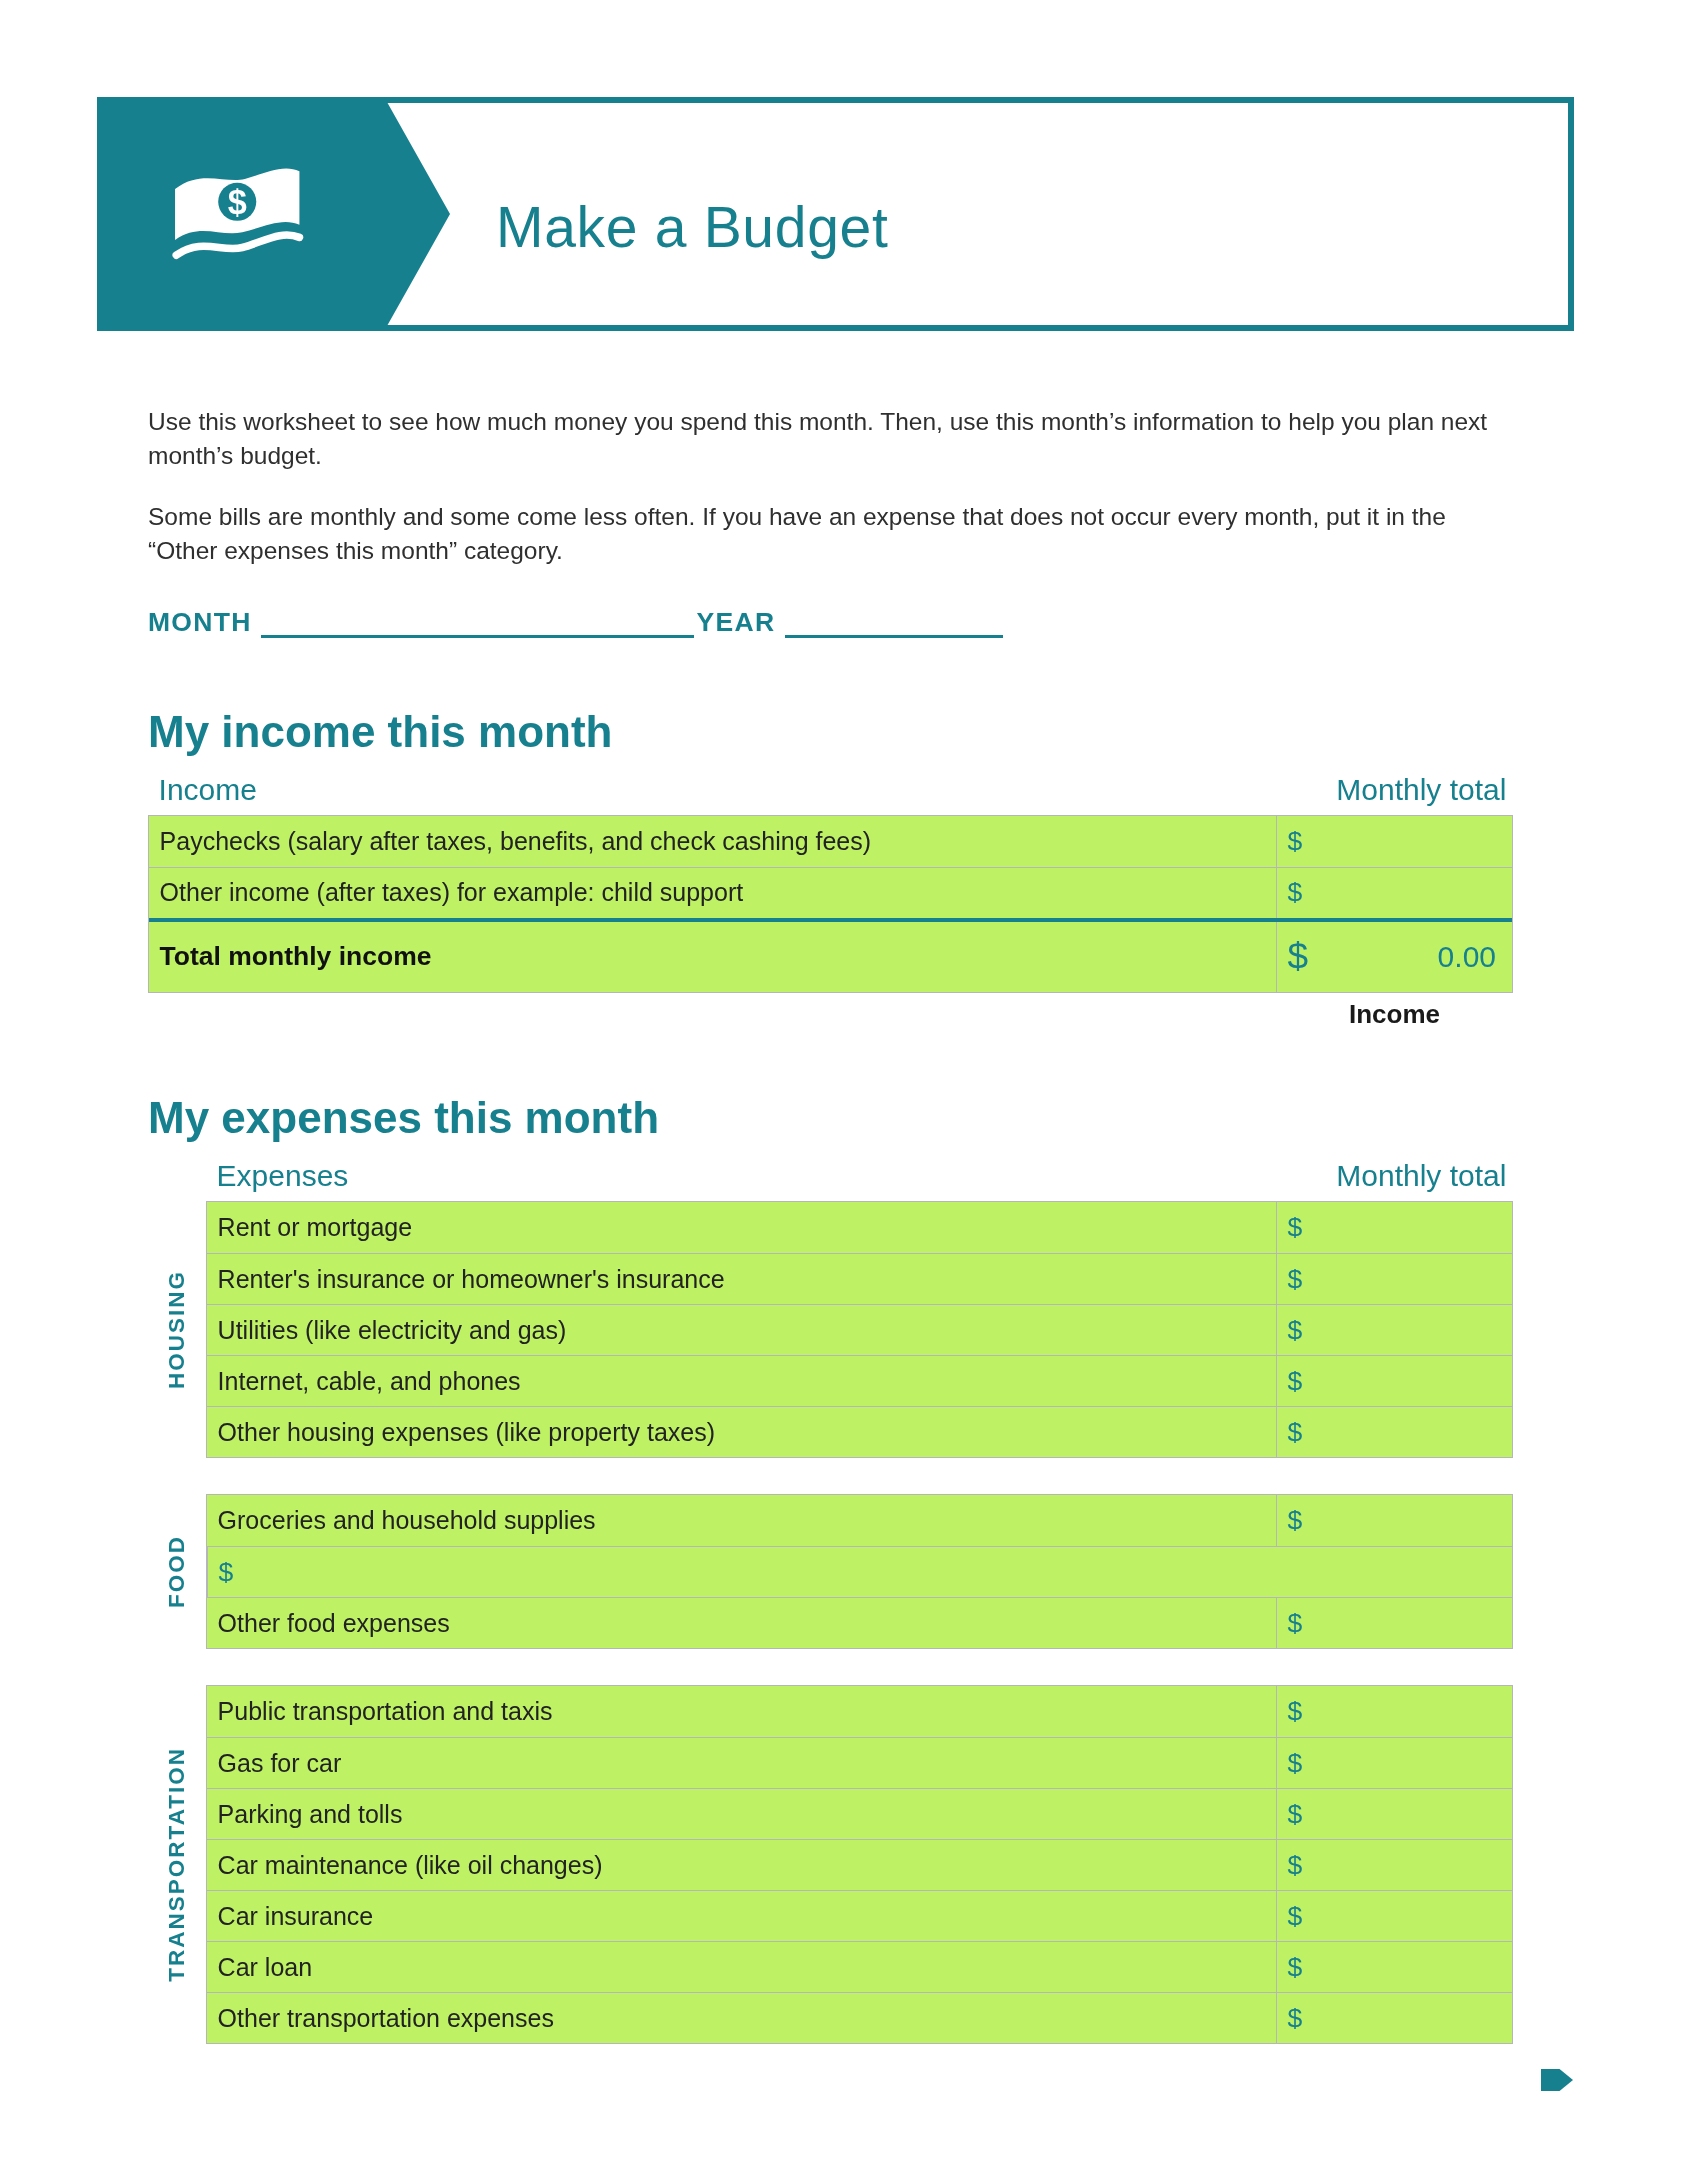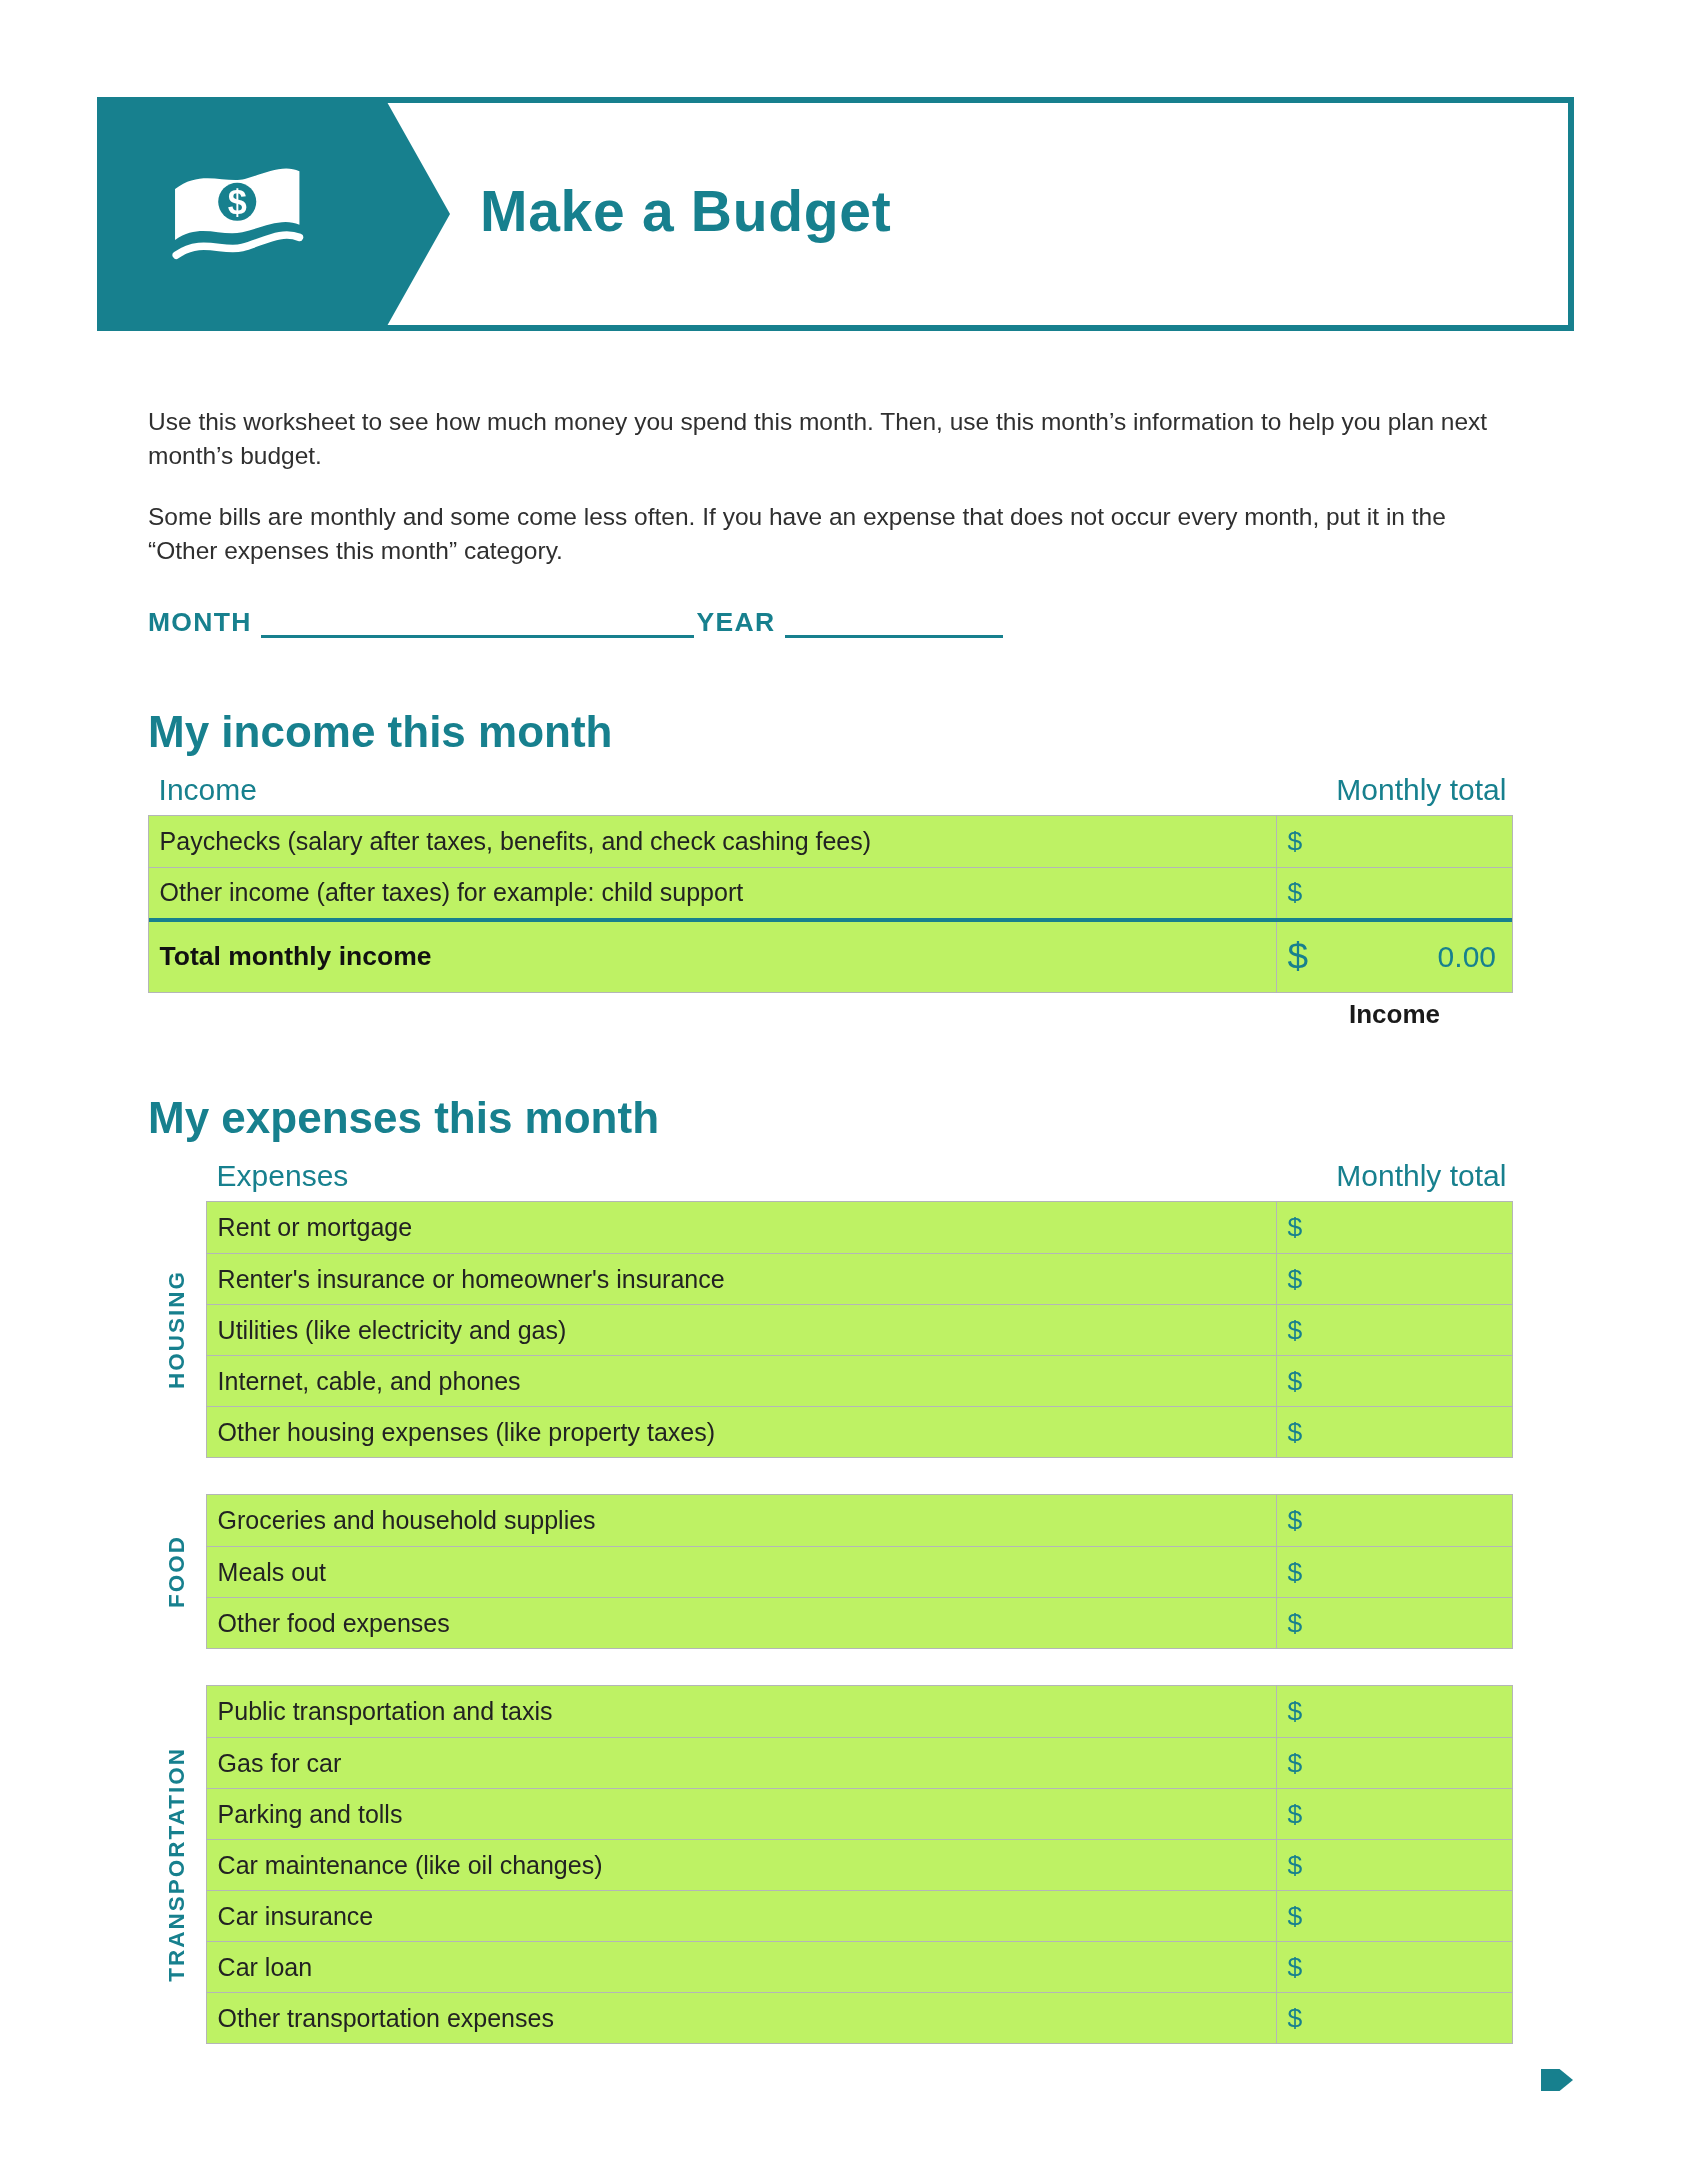--- a/index.html
+++ b/index.html
@@ -24,22 +24,22 @@
     position:absolute; left:0; top:0; bottom:0;
     width:347px;
     background:#17808e;
     clip-path:polygon(0 0, 82% 0, 100% 50%, 82% 100%, 0 100%);
     display:flex; align-items:center;
   }
   .money-icon-svg { margin-left:53px; }
   .page-title {
     position:absolute; left:377px; top:50%;
     transform:translateY(-54%);
-    margin:0;
-    font-size:57px; font-weight:bold; color:#17808e;
+    margin:16px;
+    font-size:57px; font-weight:normal; color:#17808e;
     letter-spacing:0.7px;
   }
 
   
   .content {
     position:absolute; left:148px; top:405px; width:1365px;
   }
   .intro {
     margin:0 0 26.5px 0;
     width:1343px;
@@ -236,21 +236,20 @@
       </div>
       <div class="grid-table expense-table">
         <div class="row">
           <div class="cell-label">Groceries and household supplies</div>
           <div class="cell-value">
             <span class="dollar">$</span>
             <span></span>
           </div>
         </div>
         <div class="row">
-          <div class="cell-label">Meals out</div>
           <div class="cell-value">
             <span class="dollar">$</span>
             <span></span>
           </div>
         </div>
         <div class="row">
           <div class="cell-label">Other food expenses</div>
           <div class="cell-value">
             <span class="dollar">$</span>
             <span></span>

